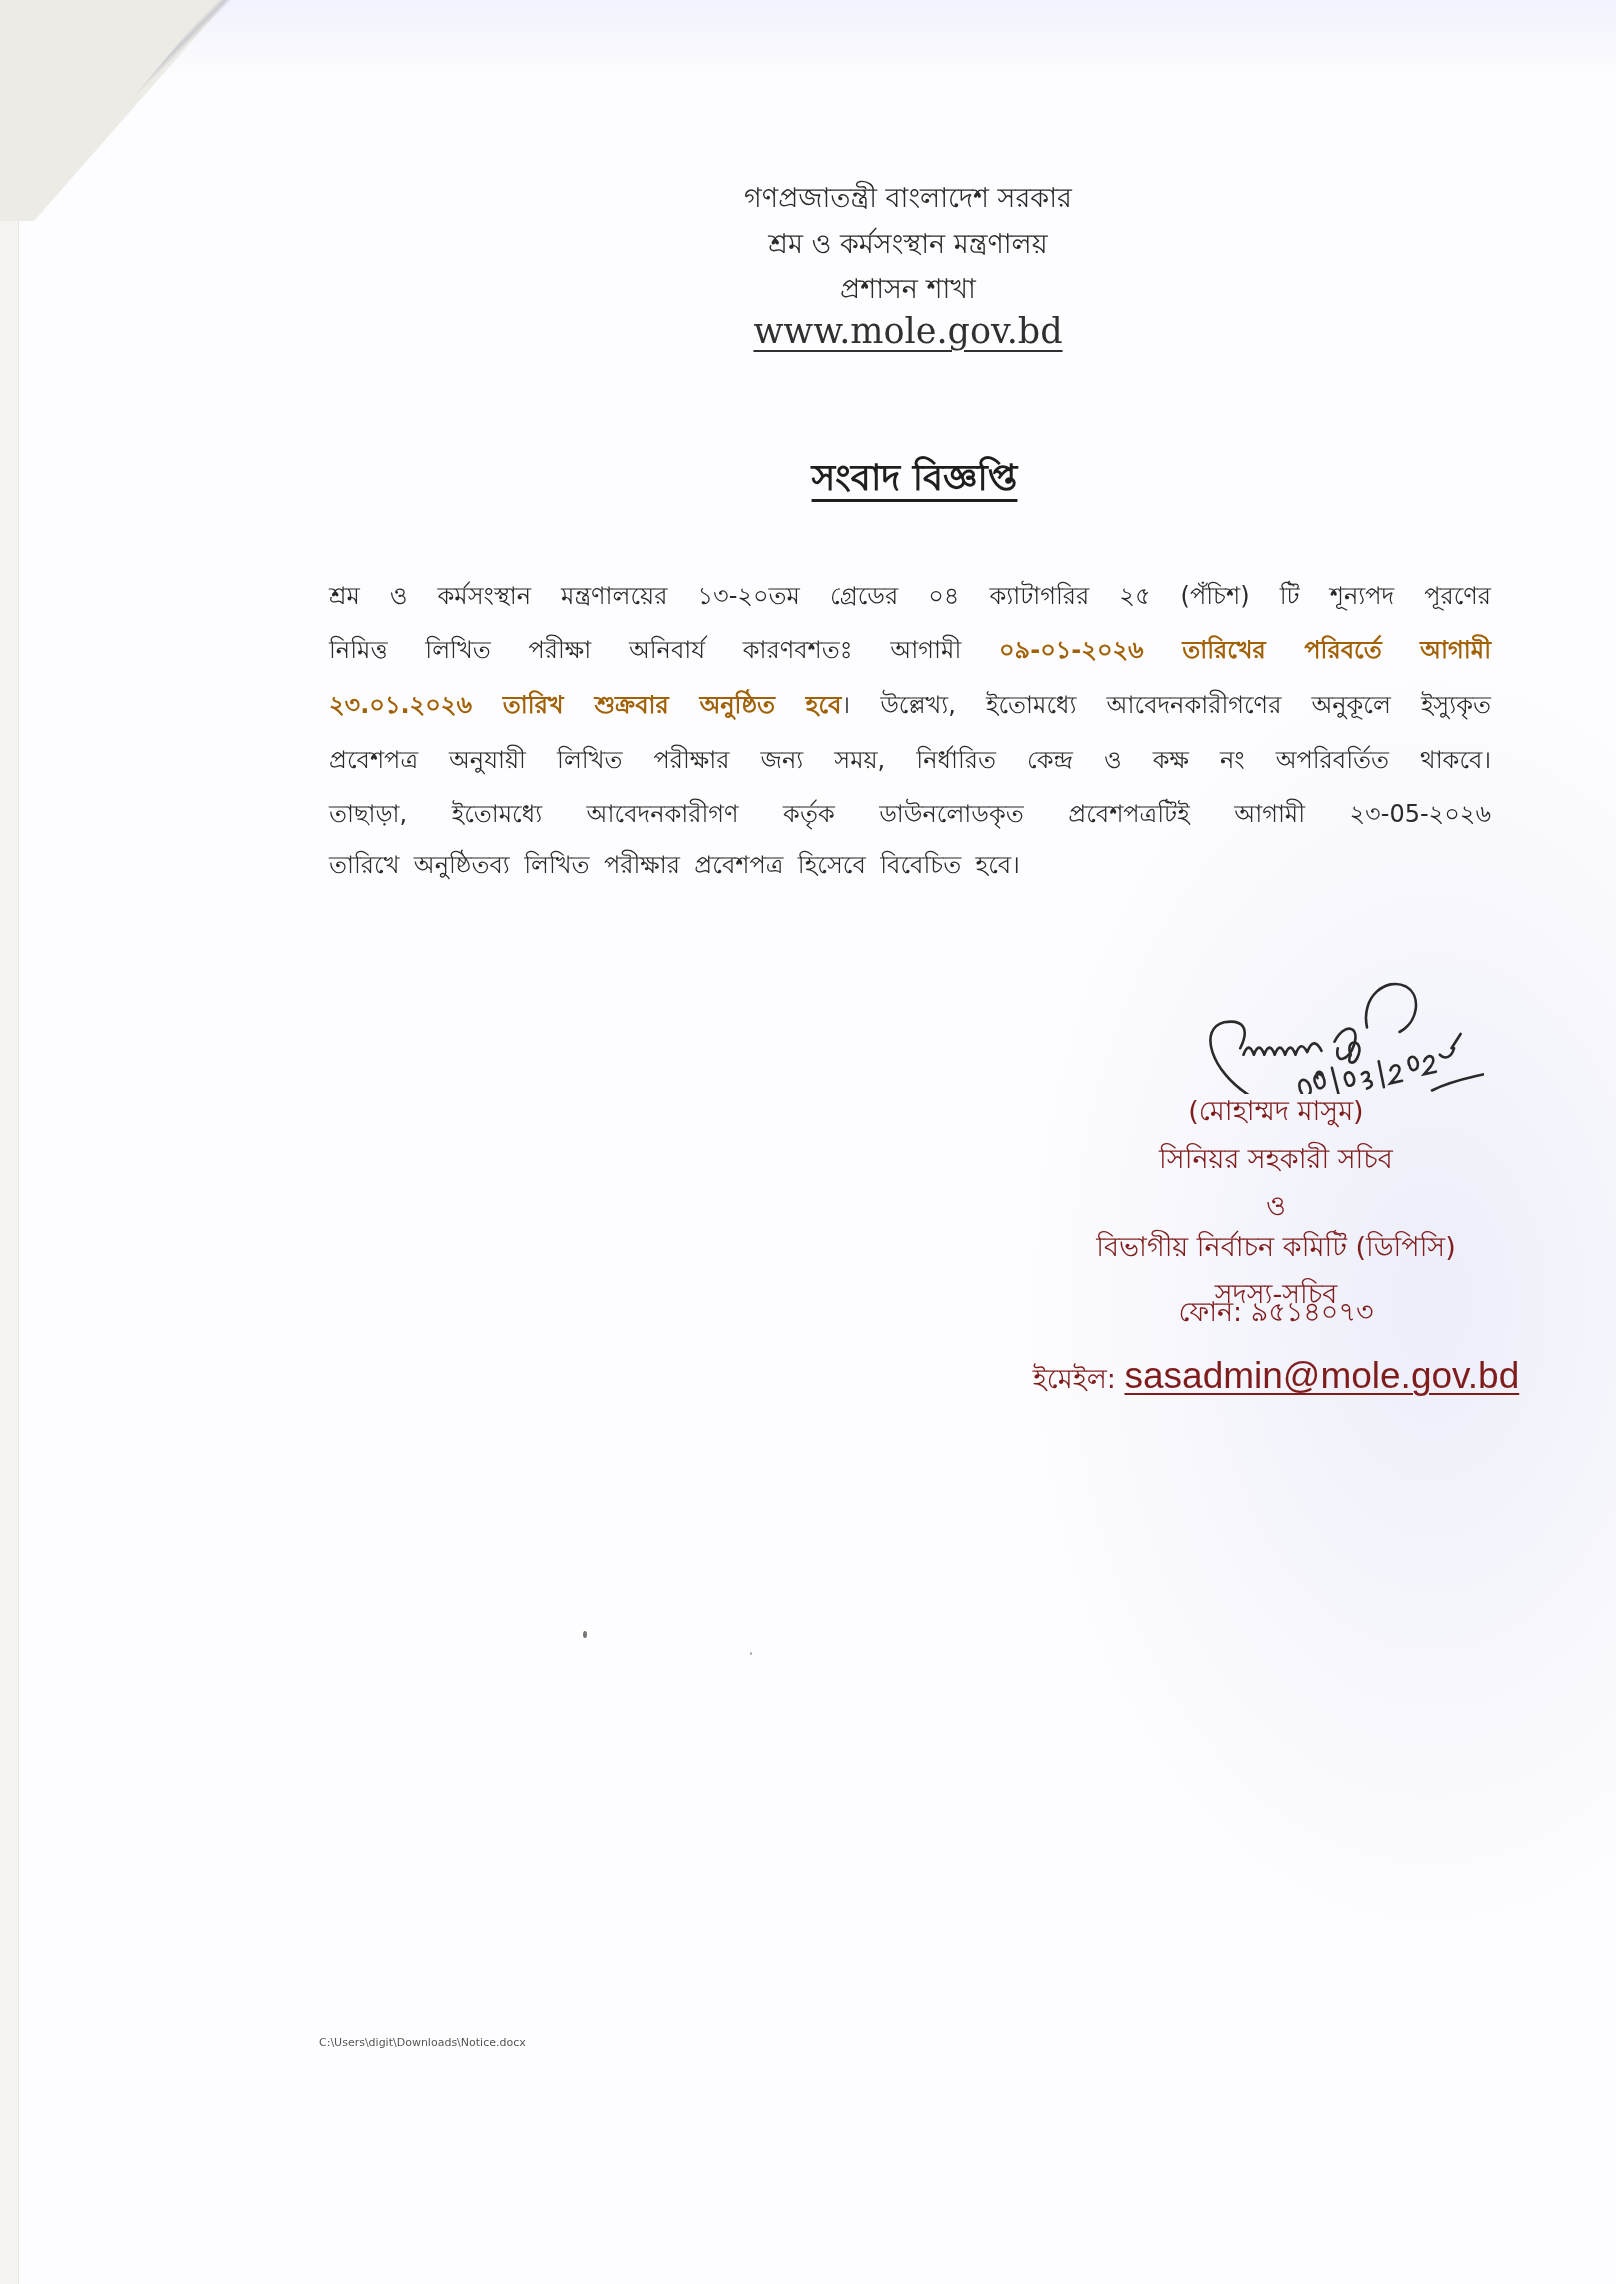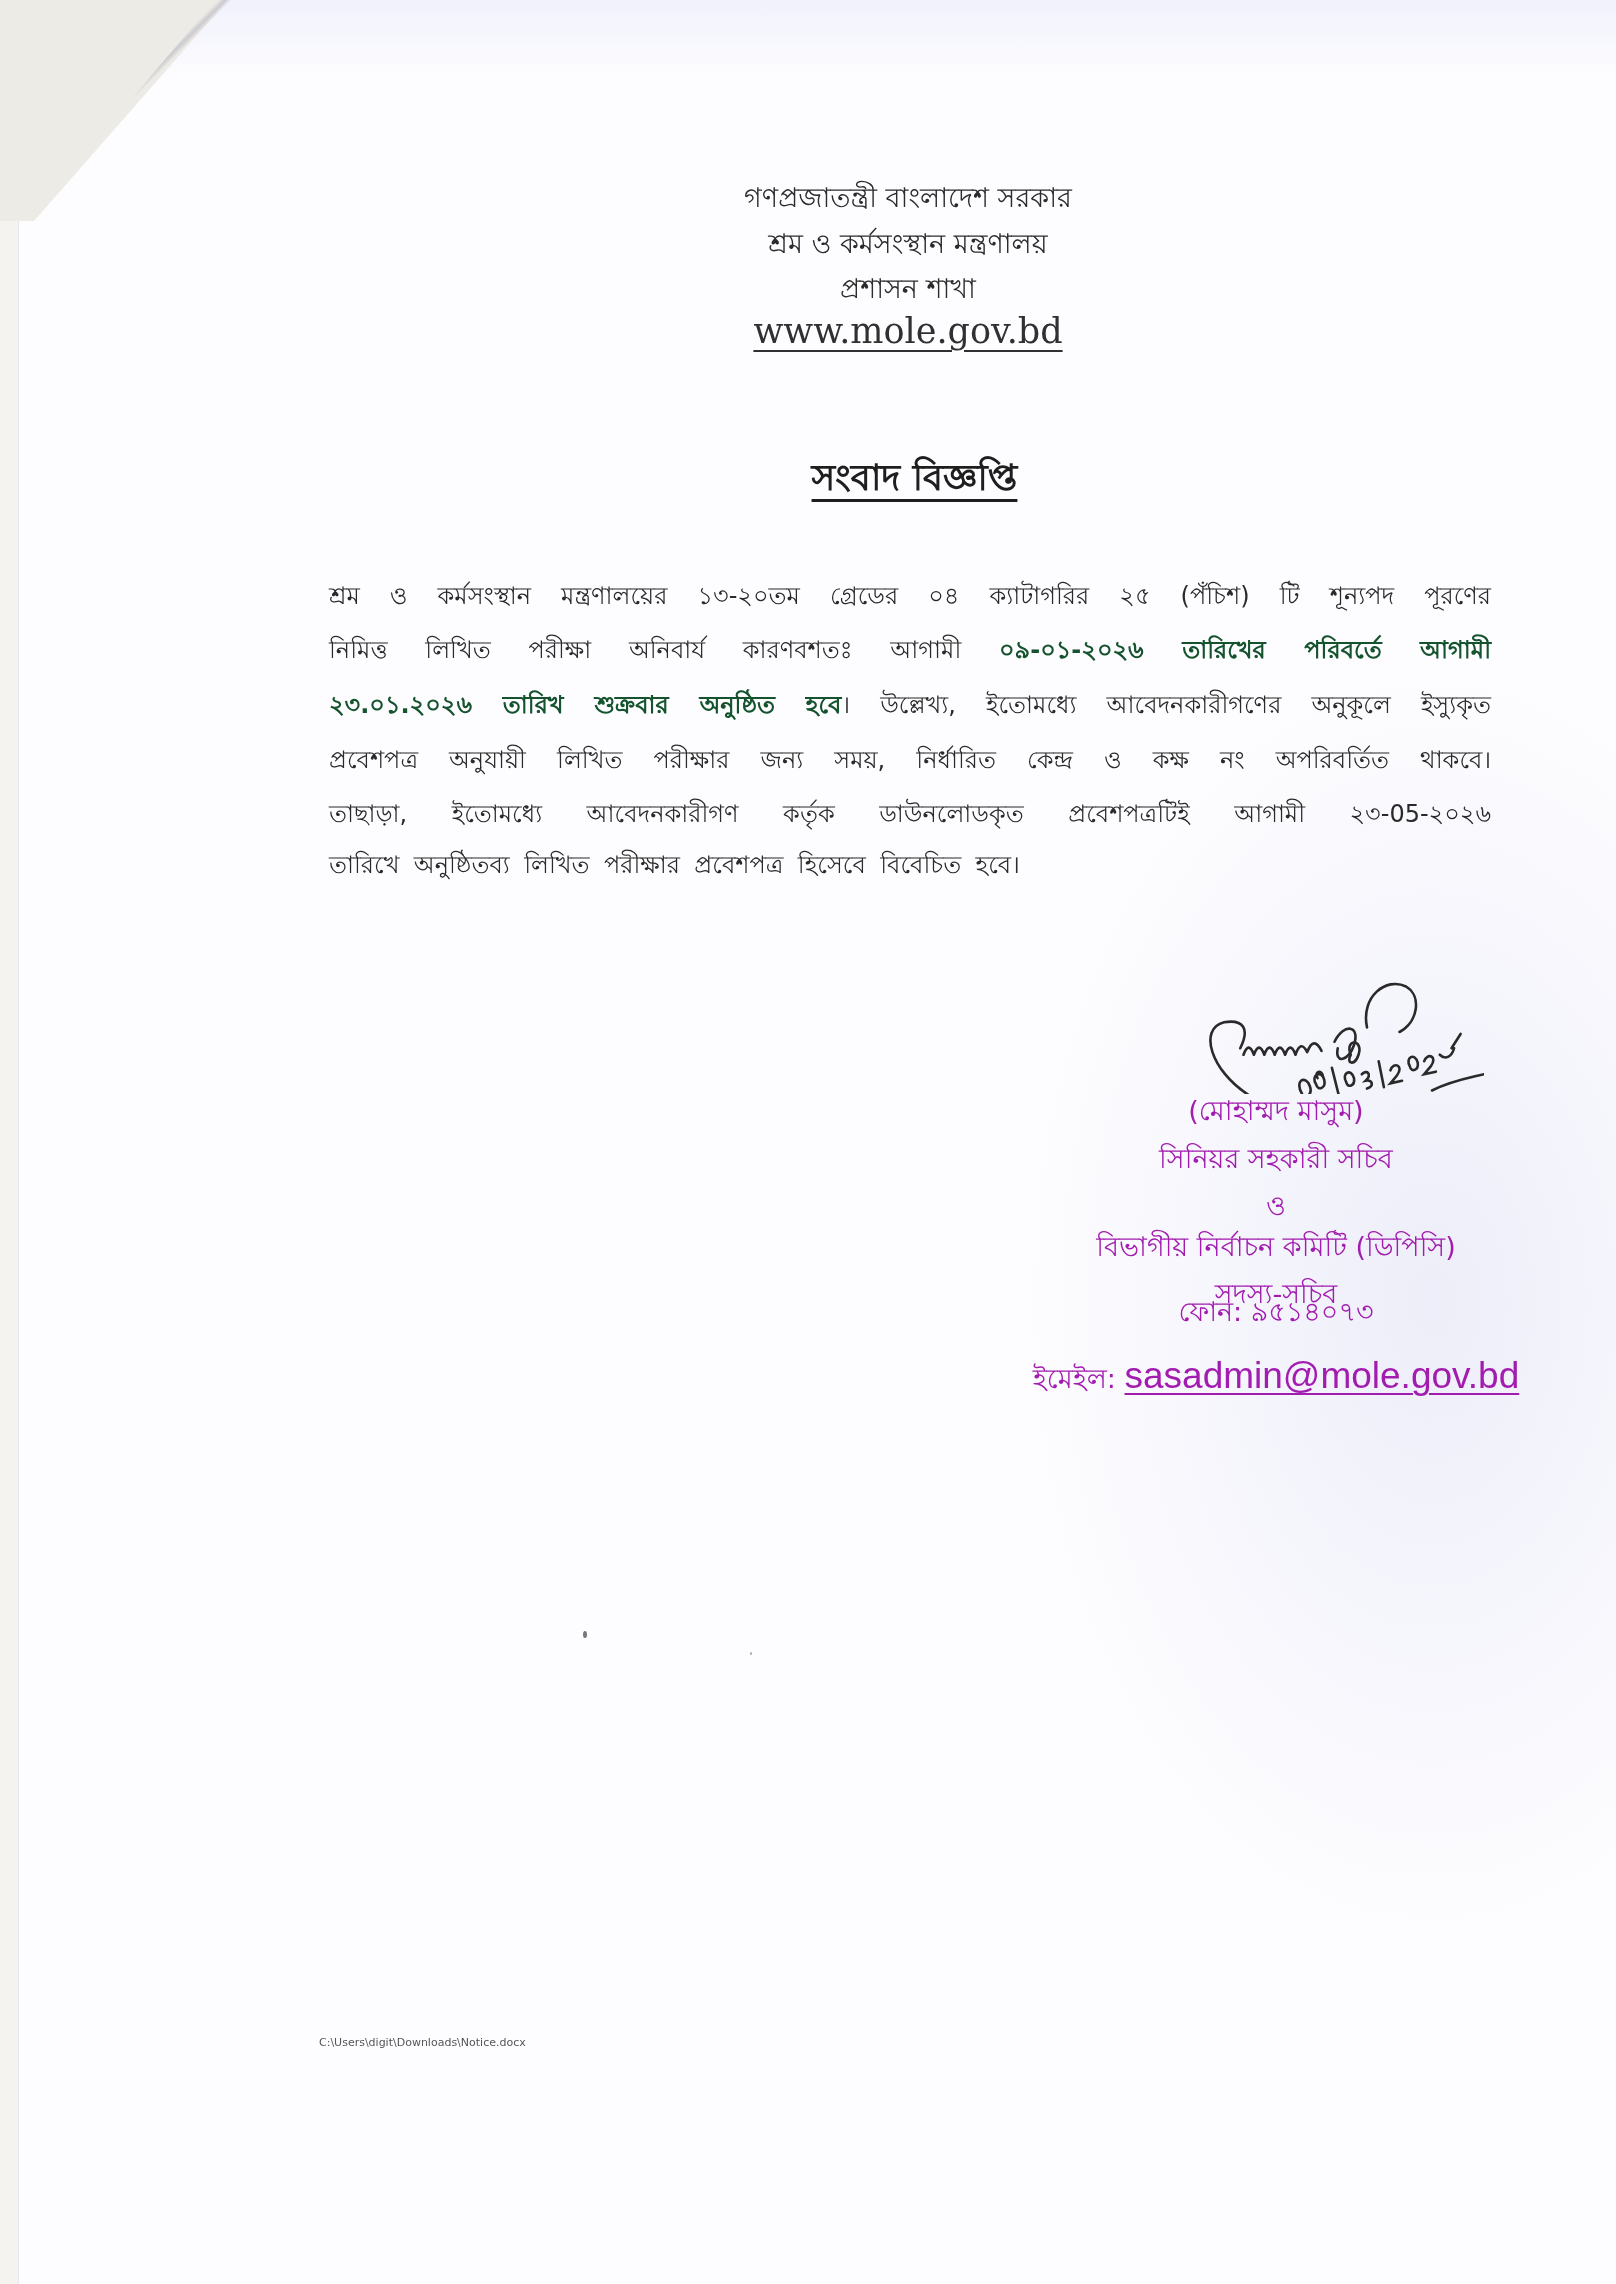--- a/index.html
+++ b/index.html
@@ -42,22 +42,22 @@
   }
   .title {
     font-size:36px; font-weight:bold; color:#1e1e1e;
     text-decoration:underline; text-decoration-thickness:2.6px; text-underline-offset:9px;
   }
   .body-line {
     position:absolute; left:329px; width:1162px; font-size:24px; color:#2a2a2a;
     white-space:nowrap; text-align:justify; text-align-last:justify;
   }
   .body-line.last { text-align-last:left; }
-  .b { font-weight:bold; color:#14532d; }
-  .sig-block { position:absolute; left:983px; width:586px; text-align:center; font-size:27px; color:#a21caf; white-space:nowrap; }
+  .b { font-weight:bold; color:#a16207; }
+  .sig-block { position:absolute; left:983px; width:586px; text-align:center; font-size:27px; color:#7f1d1d; white-space:nowrap; }
   .email {
     font-family:"Liberation Sans", sans-serif; font-size:37px;
     text-decoration:underline; text-decoration-thickness:2px; text-underline-offset:5.2px;
   }
   .signature { position:absolute; left:1172px; top:957px; width:312px; height:137px; }
   .footer-path {
     position:absolute; left:319px; top:2036px; font-size:11px; color:#555;
     font-family:"DejaVu Sans", sans-serif;
   }
   .speck { position:absolute; border-radius:50%; background:#777; }

